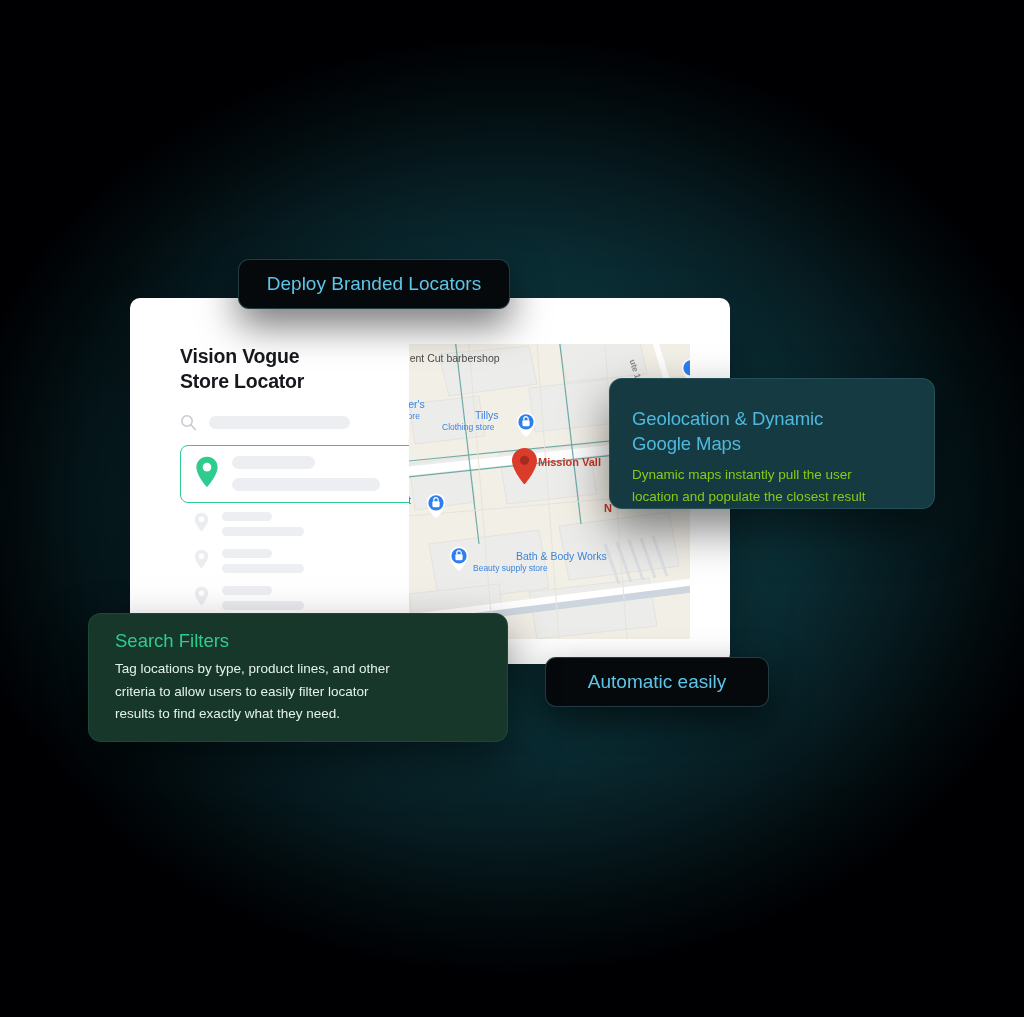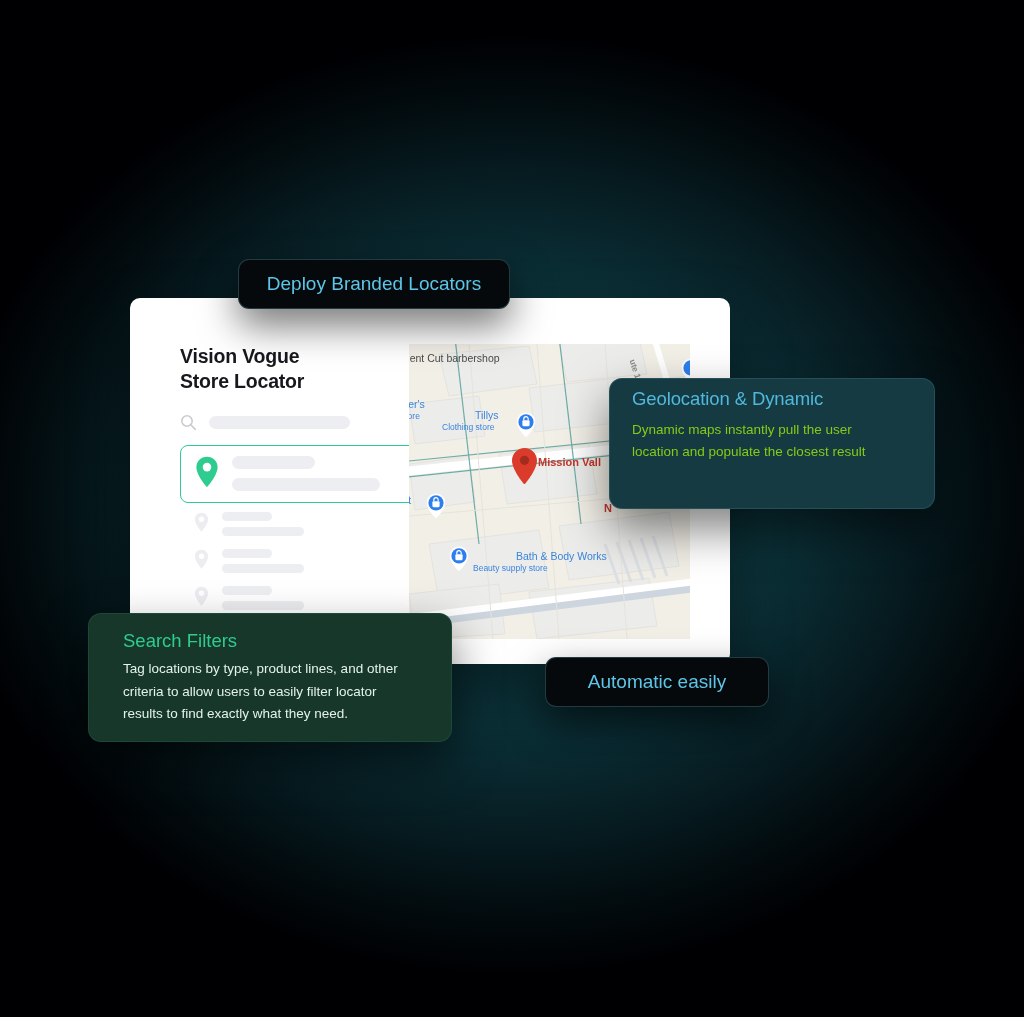--- a/index.html
+++ b/index.html
@@ -159,41 +159,41 @@
   .info-card {
     position: absolute;
     border-radius: 13px;
     box-shadow: 0 20px 46px rgba(0,0,0,0.5);
   }
   #card-geo {
     left: 609px; top: 378px;
     width: 326px; height: 131px;
     background: #163a42;
     border: 1px solid rgba(110,190,215,0.17);
-    padding: 8px 22px 0 22px;
+    padding: 28px 22px 0 22px;
   }
   #card-geo .card-title {
     color: #4fb9dd;
     font-size: 18.5px;
     line-height: 1.35;
     letter-spacing: -0.1px;
   }
   #card-geo .card-body {
     color: #84cc16;
     font-size: 13.5px;
     line-height: 1.62;
     margin-top: 7px;
   }
 
   #card-filters {
     left: 88px; top: 613px;
-    width: 364px; height: 129px;
+    width: 420px; height: 129px;
     background: #16372a;
     border: 1px solid rgba(70,180,130,0.15);
-    padding: 15px 22px 0 34px;
+    padding: 15px 22px 0 26px;
   }
   #card-filters .card-title {
     color: #2ECC8F;
     font-size: 18.5px;
     line-height: 1.3;
   }
   #card-filters .card-body {
     color: #e4f2ea;
     font-size: 13.5px;
     line-height: 1.68;
@@ -391,20 +391,21 @@
     <span>Deploy Branded Locators</span>
   </div>
 
   <div id="chip-updates" class="chip">
     <span>Automatic easily</span>
   </div>
 
   <div id="card-geo" class="info-card">
     <div class="card-title">
       <div>Geolocation &amp; Dynamic</div>
+      <div>Google Maps</div>
     </div>
     <div class="card-body">
       <div>Dynamic maps instantly pull the user</div>
       <div>location and populate the closest result</div>
     </div>
   </div>
 
   <div id="card-filters" class="info-card">
     <div class="card-title">Search Filters</div>
     <div class="card-body">

